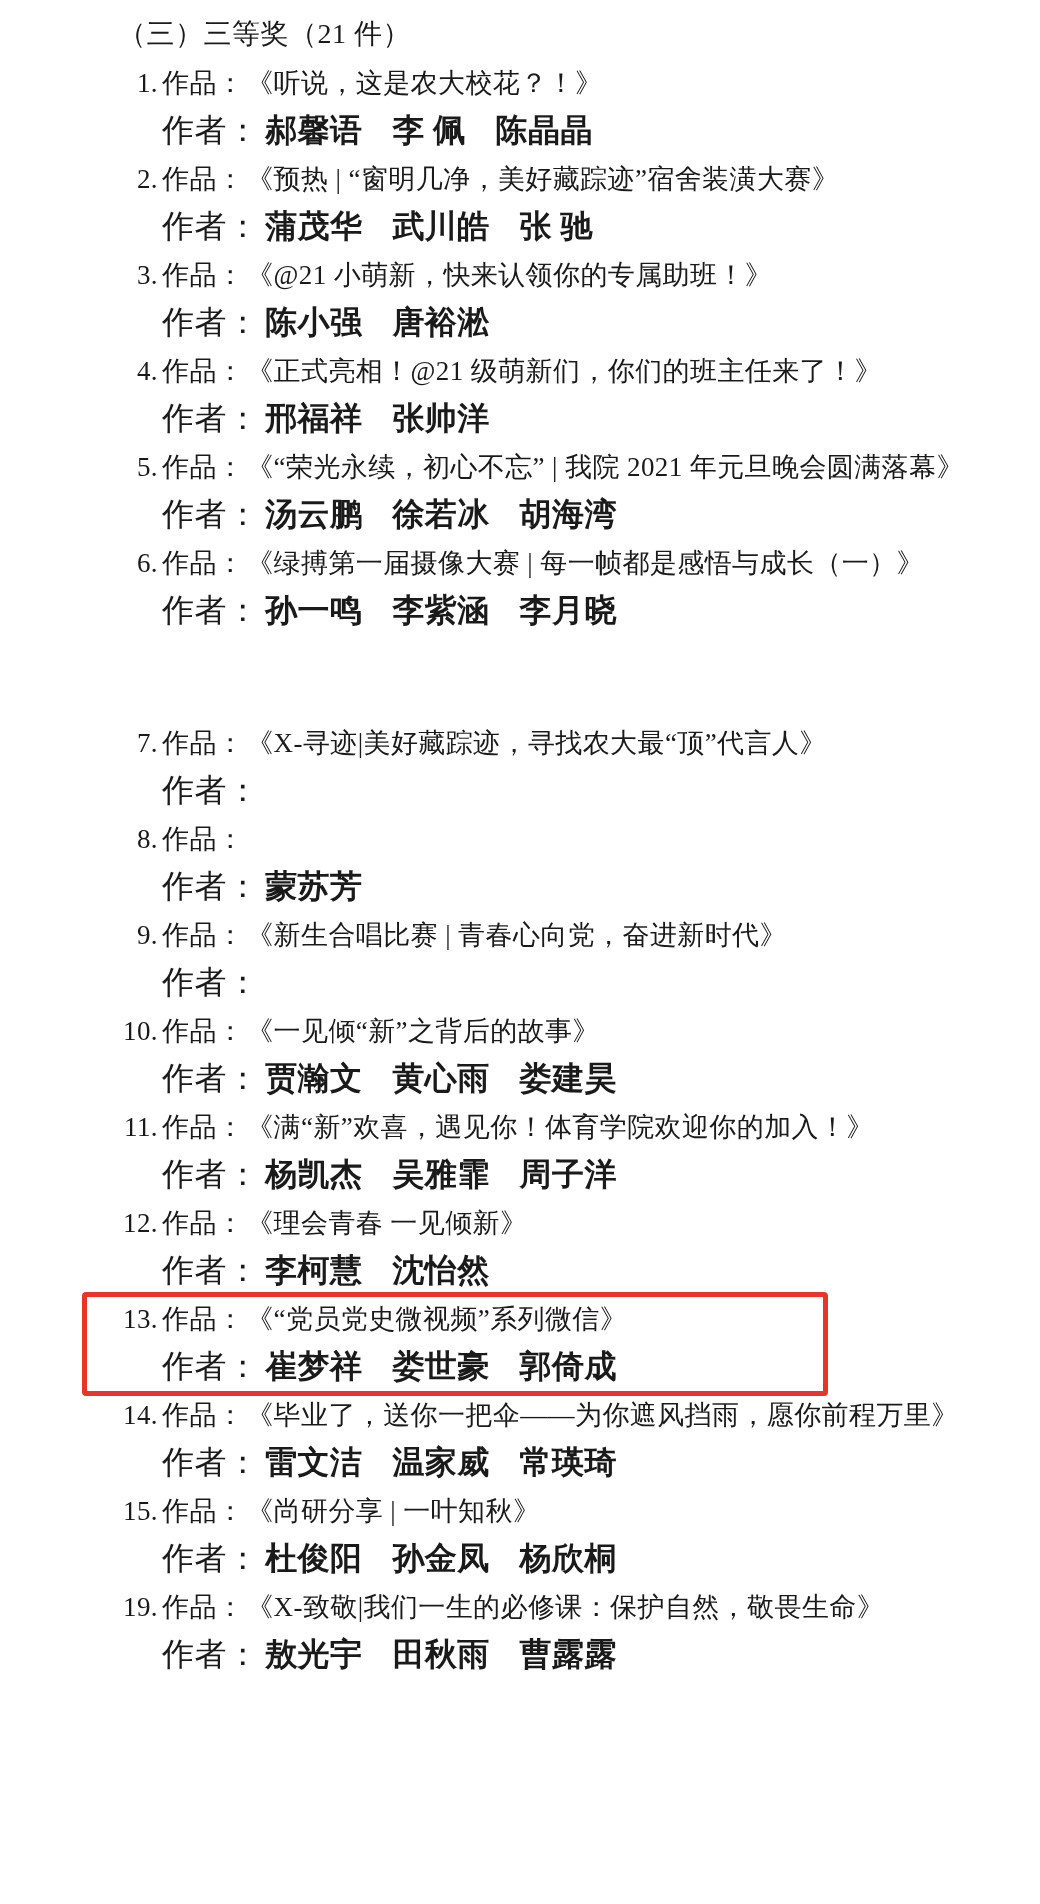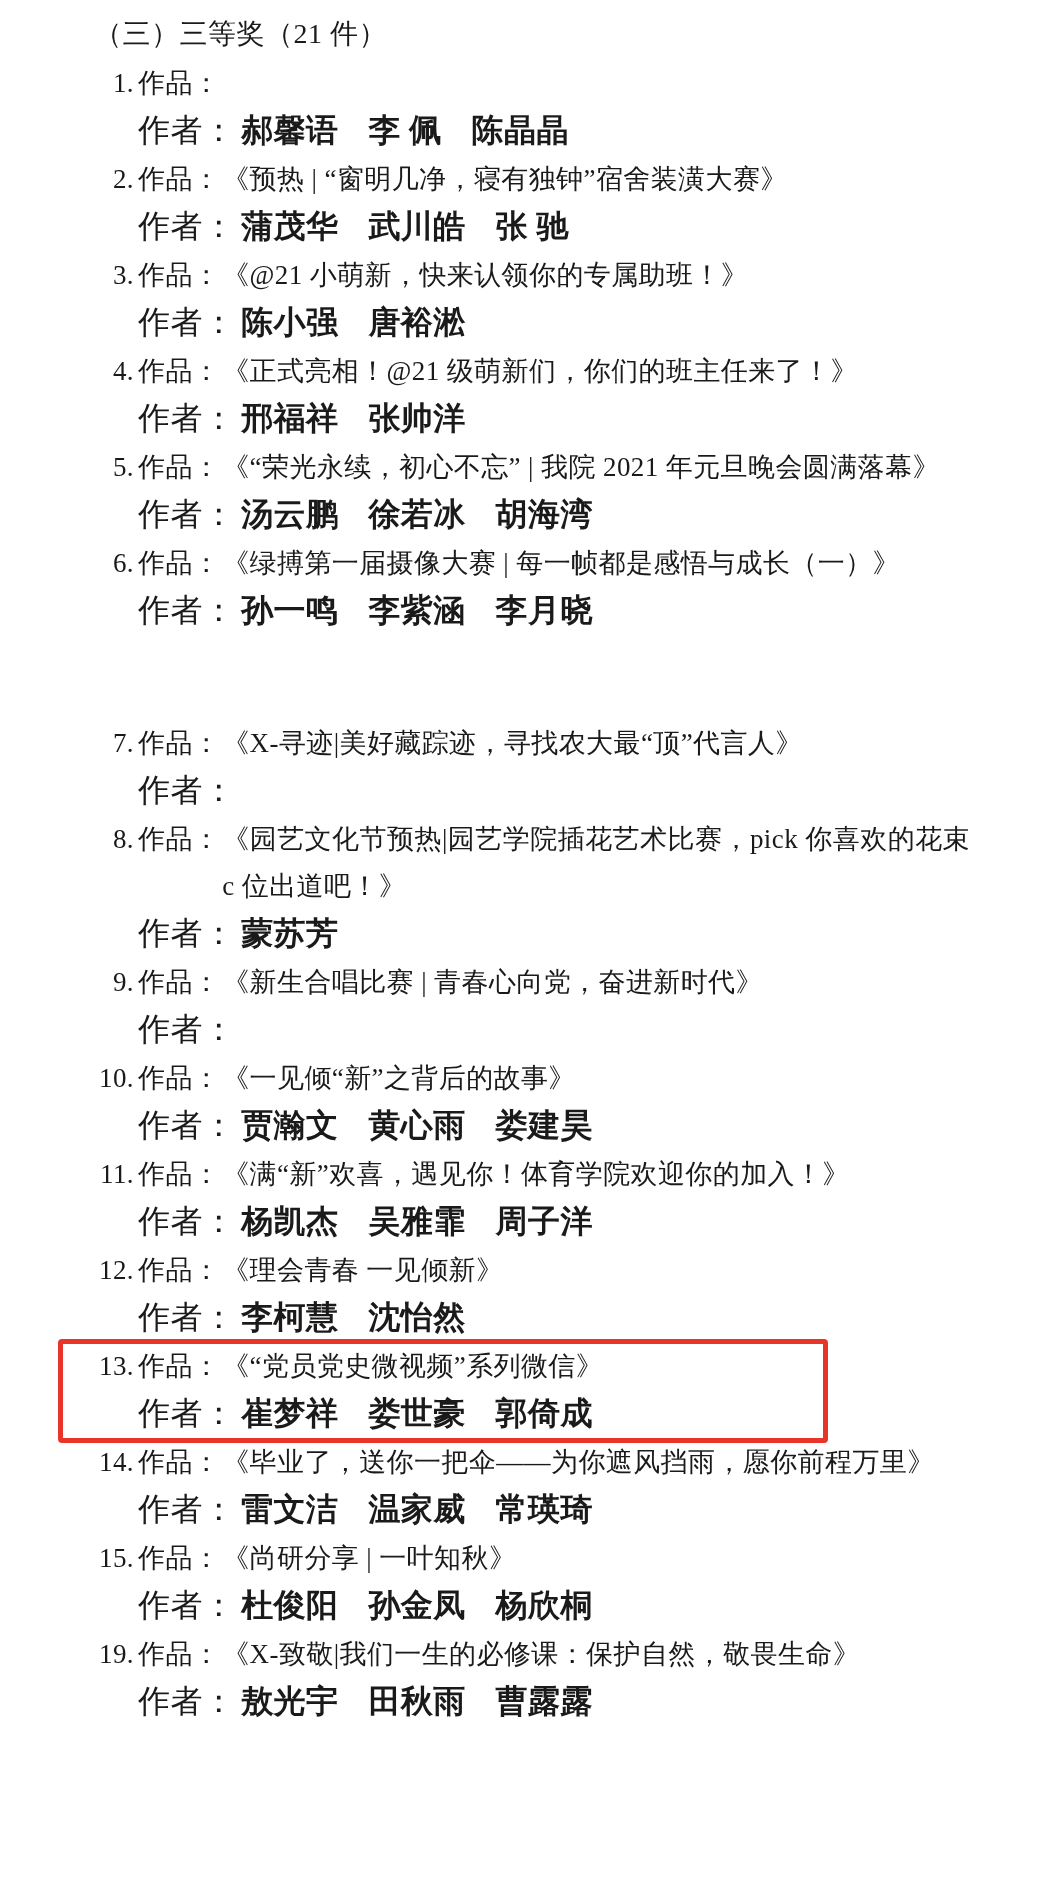--- a/index.html
+++ b/index.html
@@ -12,21 +12,21 @@
     min-height: 1904px;
     font-family: "Liberation Serif", "DejaVu Serif", serif;
     color: #1a1a1a;
     -webkit-font-smoothing: antialiased;
   }
   .page {
     position: relative;
     width: 1040px;
     min-height: 1904px;
     box-sizing: border-box;
-    padding: 12px 70px 10px 76px;
+    padding: 12px 70px 10px 100px;
   }
   .section-title {
     font-size: 28px;
     line-height: 44px;
     letter-spacing: 0.5px;
     margin: 0 0 4px 18px;
   }
   .entry {
     position: relative;
     margin-bottom: 2px;
@@ -97,31 +97,32 @@
 </head>
 <body>
 
 <div class="page">
   <div class="section-title">（三）三等奖（21 件）</div>
   <div id="entries">
       <div class="entry">
         <div class="work-line">
           <span class="idx">1.</span>
           <span class="lbl">作品：</span>
+          <span class="work-text">《听说，这是农大校花？！》</span>
         </div>
         <div class="author-line">
           <span class="author-lbl">作者：</span>
           <span class="authors"><span class="nm">郝馨语</span><span class="nm">李  佩</span><span class="nm">陈晶晶</span></span>
         </div>
       </div>
       <div class="entry">
         <div class="work-line">
           <span class="idx">2.</span>
           <span class="lbl">作品：</span>
-          <span class="work-text">《预热 | “窗明几净，寝有独钟”宿舍装潢大赛》</span>
+          <span class="work-text">《预热 | “窗明几净，美好藏踪迹”宿舍装潢大赛》</span>
         </div>
         <div class="author-line">
           <span class="author-lbl">作者：</span>
           <span class="authors"><span class="nm">蒲茂华</span><span class="nm">武川皓</span><span class="nm">张  驰</span></span>
         </div>
       </div>
       <div class="entry">
         <div class="work-line">
           <span class="idx">3.</span>
           <span class="lbl">作品：</span>
@@ -173,21 +174,20 @@
           <span class="work-text">《X-寻迹|美好藏踪迹，寻找农大最“顶”代言人》</span>
         </div>
         <div class="author-line">
           <span class="author-lbl">作者：</span>
         </div>
       </div>
       <div class="entry">
         <div class="work-line">
           <span class="idx">8.</span>
           <span class="lbl">作品：</span>
-          <span class="work-text">《园艺文化节预热|园艺学院插花艺术比赛，pick 你喜欢的花束 c 位出道吧！》</span>
         </div>
         <div class="author-line">
           <span class="author-lbl">作者：</span>
           <span class="authors"><span class="nm">蒙苏芳</span></span>
         </div>
       </div>
       <div class="entry">
         <div class="work-line">
           <span class="idx">9.</span>
           <span class="lbl">作品：</span>

